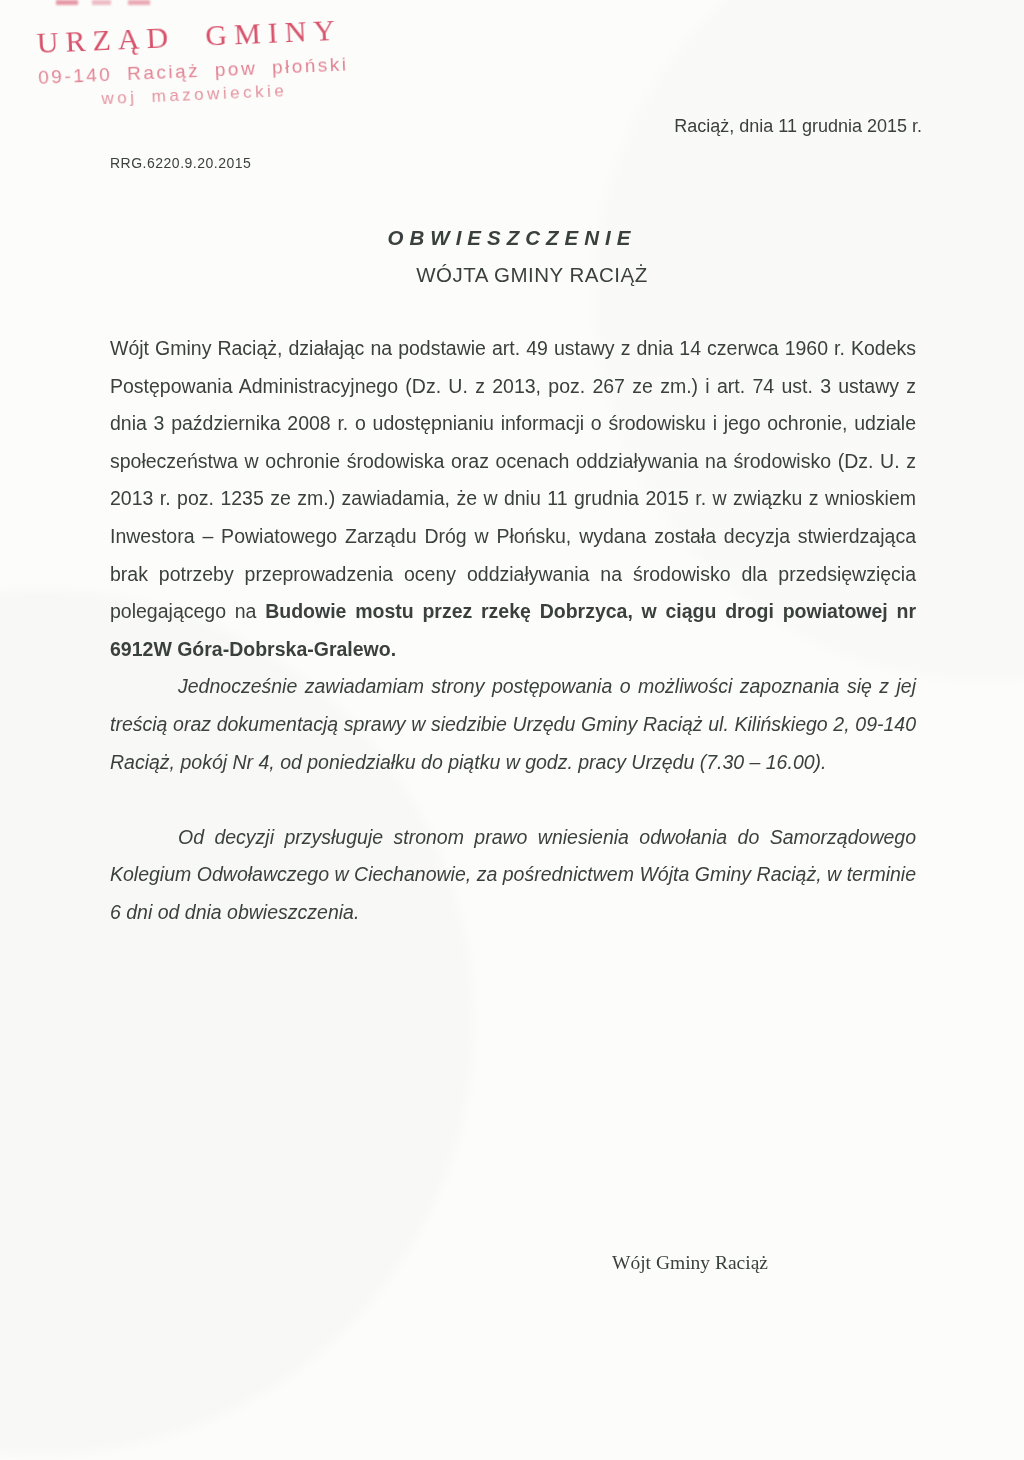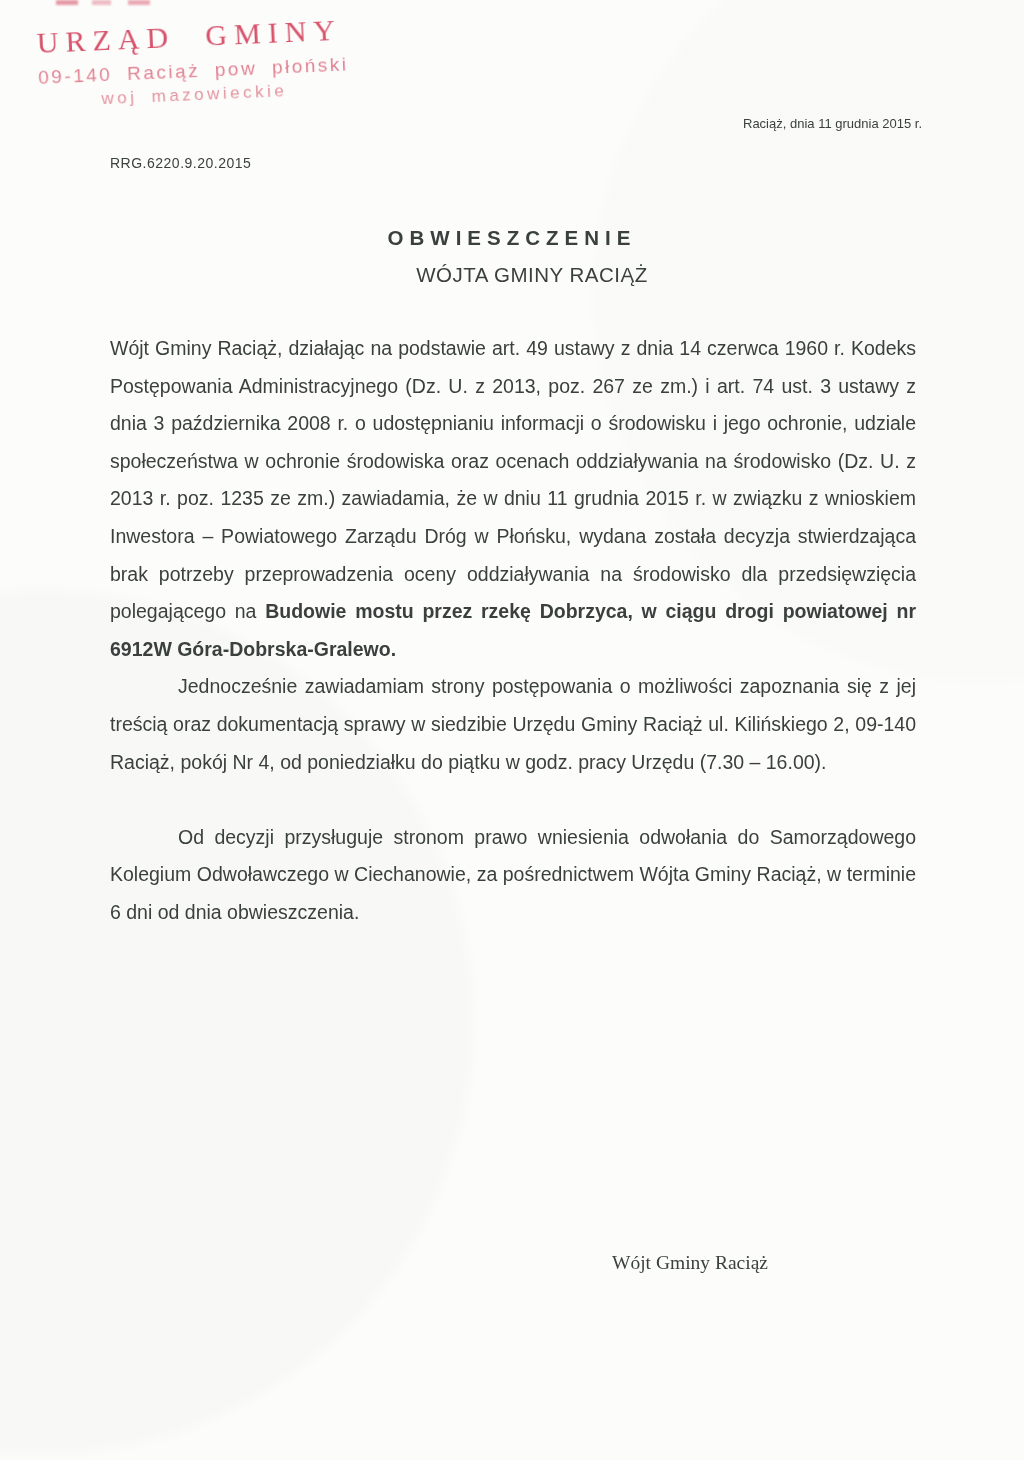--- a/index.html
+++ b/index.html
@@ -65,21 +65,21 @@
       rgba(212,69,95,0.35) 30% 46%, transparent 46% 60%,
       rgba(212,69,95,0.45) 60% 78%, transparent 78%);
     filter: blur(1px);
   }
 
   
   .date-line {
     position: absolute;
     top: 116px;
     right: 102px;
-    font-size: 13px;
+    font-size: 18px;
     margin-left: 41px;
   }
   .ref-number {
     position: absolute;
     top: 155px;
     left: 110px;
     font-size: 14px;
     letter-spacing: 0.5px;
   }
 
@@ -88,40 +88,41 @@
     position: absolute;
     top: 226px;
     left: 0;
     width: 100%;
     text-align: center;
   }
   .doc-title {
     font-size: 20.5px;
     font-weight: bold;
     letter-spacing: 6px;
+    font-style: italic;
   }
   .doc-subtitle {
     margin-top: 13px;
     font-size: 20.5px;
     letter-spacing: 0.5px;
     margin-left: 40px;
   }
 
   
   .body-text {
     position: absolute;
     top: 330px;
     left: 110px;
     width: 806px;
     font-size: 19.5px;
     line-height: 37.6px;
     text-align: justify;
   }
   .body-text p { margin: 0; }
-  .indent { text-indent: 68px; }
+  .indent { text-indent: 68px; font-style: italic; }
   .gap-above { margin-top: 37.6px !important; }
   .bold { font-weight: bold; margin-top: 28px; }
 
   
   .signature {
     position: absolute;
     top: 1243px;
     left: 470px;
     width: 440px;
     text-align: center;

